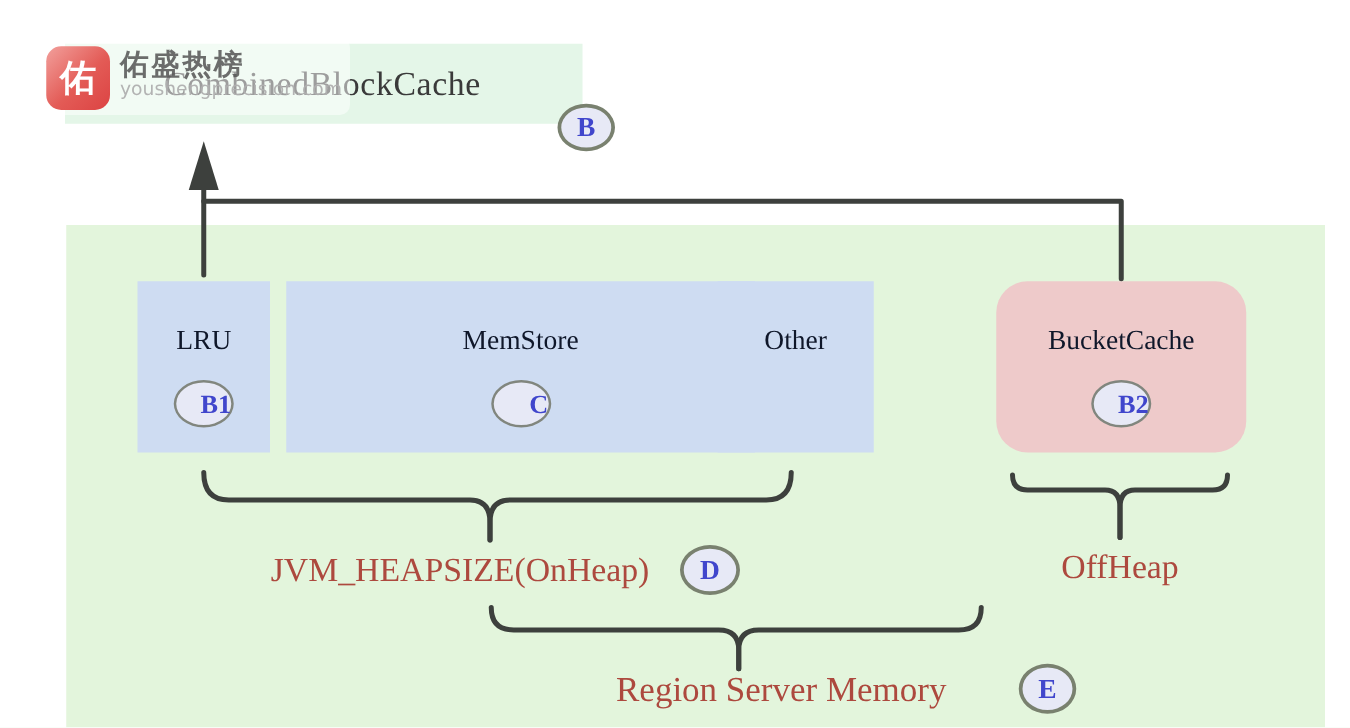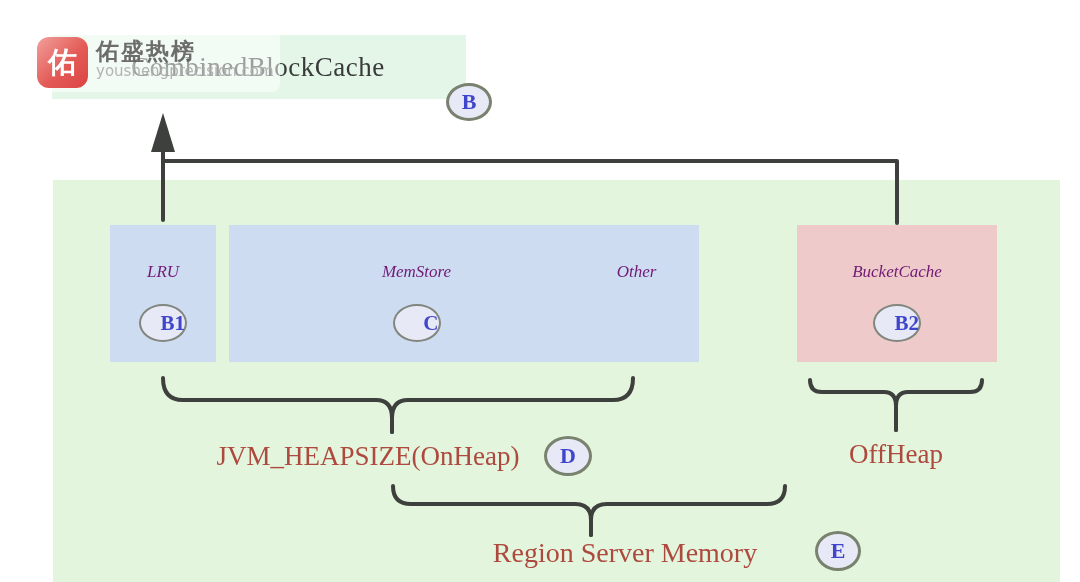--- a/index.html
+++ b/index.html
@@ -70,29 +70,29 @@
   
   .node{
     top:225px;height:137px;
     display:flex;flex-direction:column;align-items:center;
     box-sizing:border-box;padding-top:30px;
   }
   .node-blue{background:#cedcf2;}
   .node-pink{background:#eecaca;}
   .node-label{
     height:34px;display:flex;align-items:center;
-    font-size:17px;color:#701a75;white-space:nowrap;font-style:italic;
+    font-size:22px;color:#0f172a;white-space:nowrap;
   }
   .node-badge-wrap{margin-top:15px;justify-content:flex-end;}
   .node .badge{width:48px;height:38px;border:2.5px solid #81867e;font-size:21px;}
 
   .box-lru{left:110px;width:106px;}
   .box-memstore{left:229px;width:375px;}
   .box-other{left:574px;width:125px;}
-  .box-bucket{left:797px;width:200px;}
+  .box-bucket{left:797px;width:200px;border-radius:25px;}
 
   
   .red-label{
     color:#ad493e;font-size:27px;white-space:nowrap;
     transform:translate(-50%,-50%);
     text-align:center;
   }
   .label-onheap{left:368px;top:456px;}
   .label-offheap{left:896px;top:454px;}
   .label-region{left:625px;top:553px;font-size:28px;}

